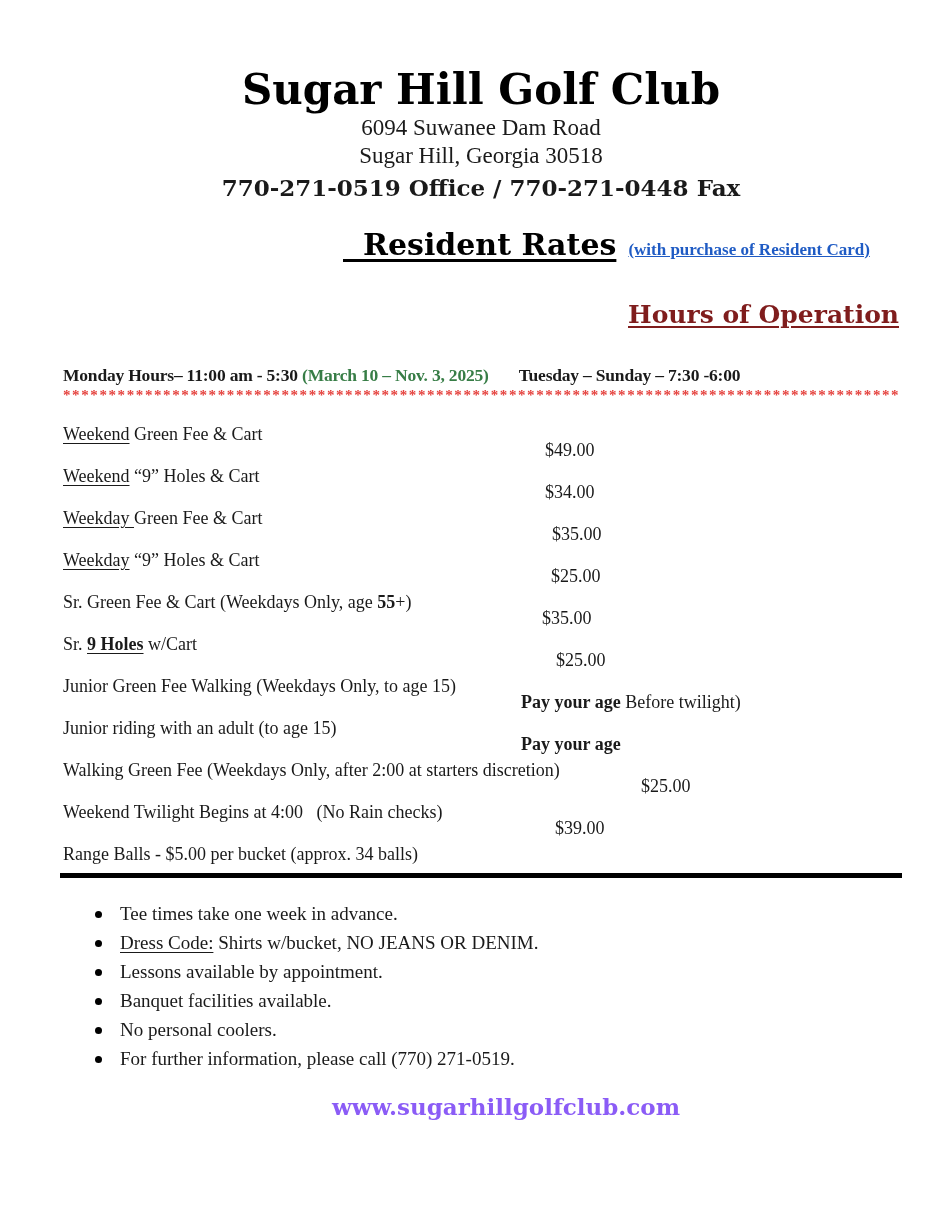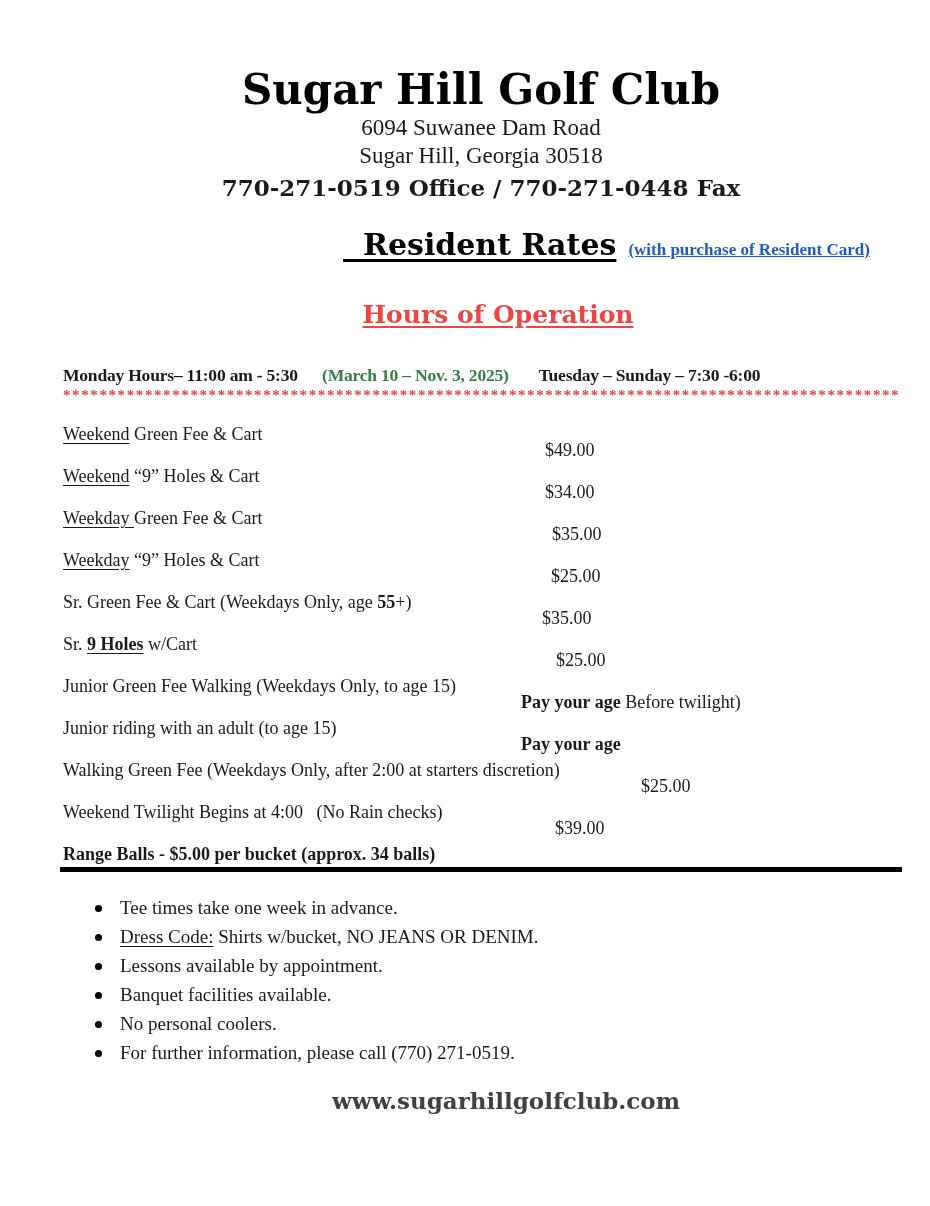--- a/index.html
+++ b/index.html
@@ -51,64 +51,64 @@
   .rate-row { position:relative; font-size:18px; line-height:26px; margin-bottom:16px; white-space:nowrap; }
   .rate-row .tail { position:absolute; top:16px; left:482px; white-space:nowrap; }
   .rate-row:nth-child(3) .tail { left:489px; }
   .rate-row:nth-child(4) .tail { left:488px; }
   .rate-row:nth-child(5) .tail { left:479px; }
   .rate-row:nth-child(6) .tail { left:493px; }
   .rate-row:nth-child(7) .tail { left:458px; }
   .rate-row:nth-child(8) .tail { left:458px; }
   .rate-row:nth-child(9) .tail { left:578px; }
   .rate-row:nth-child(10) .tail { left:492px; }
-  .rate-row:last-child { margin-bottom:0;font-weight:bold; }
+  .rate-row:last-child { margin-bottom:6px; }
 
   .seg-u { text-decoration:underline; text-underline-offset:3px; }
   .seg-b { font-weight:bold; }
   .seg-bu { font-weight:bold; text-decoration:underline; text-underline-offset:3px; }
 
   .thick-divider { height:5px; background:#000; width:842px; margin-left:-3px; }
 
   
   .notes-list { list-style:none; margin-top:24px; }
   .notes-list li { position:relative; padding-left:57px; font-size:19px; line-height:24px; margin-bottom:5px; }
   .notes-list li::before {
     content:""; position:absolute; left:32px; top:9px; width:7px; height:7px;
     border-radius:50%; background:#000;
   }
 
   
   .website {
     margin-top:22px; text-align:center; padding-left:50px;
-    font-family:"DejaVu Serif", serif; font-weight:bold; font-size:23px; color:#404040;
+    font-family:"DejaVu Serif", serif; font-weight:bold; font-size:23px; color:#8b5cf6;
   }
 </style>
 </head>
 <body>
 
 <div class="page">
   <div class="content">
 
     <div class="doc-header">
       <div class="doc-title">Sugar Hill Golf Club</div>
       <div class="addr">6094 Suwanee Dam Road</div>
       <div class="addr">Sugar Hill, Georgia 30518</div>
       <div class="phone">770-271-0519 Office / 770-271-0448 Fax</div>
     </div>
 
     <div class="resident-line">
       <span class="rr-lead"></span><span class="rr-main">Resident Rates</span>
       <span class="rr-note" style="color: rgb(31, 91, 196);">(with purchase of Resident Card)</span>
     </div>
 
-    <div class="hours-heading" style="color: #ef4444;">Hours of Operation</div>
+    <div class="hours-heading" style="color: #7f1d1d; text-align: right;">Hours of Operation</div>
 
     <div class="schedule-line">
-      <span>Monday Hours– 11:00 am - 5:30 </span><span class="season" style="color: rgb(55, 125, 70); margin-left: 20px;">(March 10 – Nov. 3, 2025)</span><span class="tue-sun">Tuesday – Sunday – 7:30 -6:00</span>
+      <span>Monday Hours– 11:00 am - 5:30 </span><span class="season" style="color: rgb(55, 125, 70);">(March 10 – Nov. 3, 2025)</span><span class="tue-sun">Tuesday – Sunday – 7:30 -6:00</span>
     </div>
 
     <div class="asterisk-divider" style="color: rgb(229, 66, 62);">**********************************************************************************************************</div>
 
     <div class="rates" id="rates">
         <div class="rate-row"><span class="seg-u">Weekend</span><span> Green Fee &amp; Cart</span><span class="tail"><span>$49.00</span></span></div>
         <div class="rate-row"><span class="seg-u">Weekend</span><span> “9” Holes &amp; Cart</span><span class="tail"><span>$34.00</span></span></div>
         <div class="rate-row"><span class="seg-u">Weekday&nbsp;</span><span>Green Fee &amp; Cart</span><span class="tail"><span>$35.00</span></span></div>
         <div class="rate-row"><span class="seg-u">Weekday</span><span> “9” Holes &amp; Cart</span><span class="tail"><span>$25.00</span></span></div>
         <div class="rate-row"><span>Sr. Green Fee &amp; Cart (Weekdays Only, age </span><span class="seg-b">55</span><span>+)</span><span class="tail"><span>$35.00</span></span></div>

